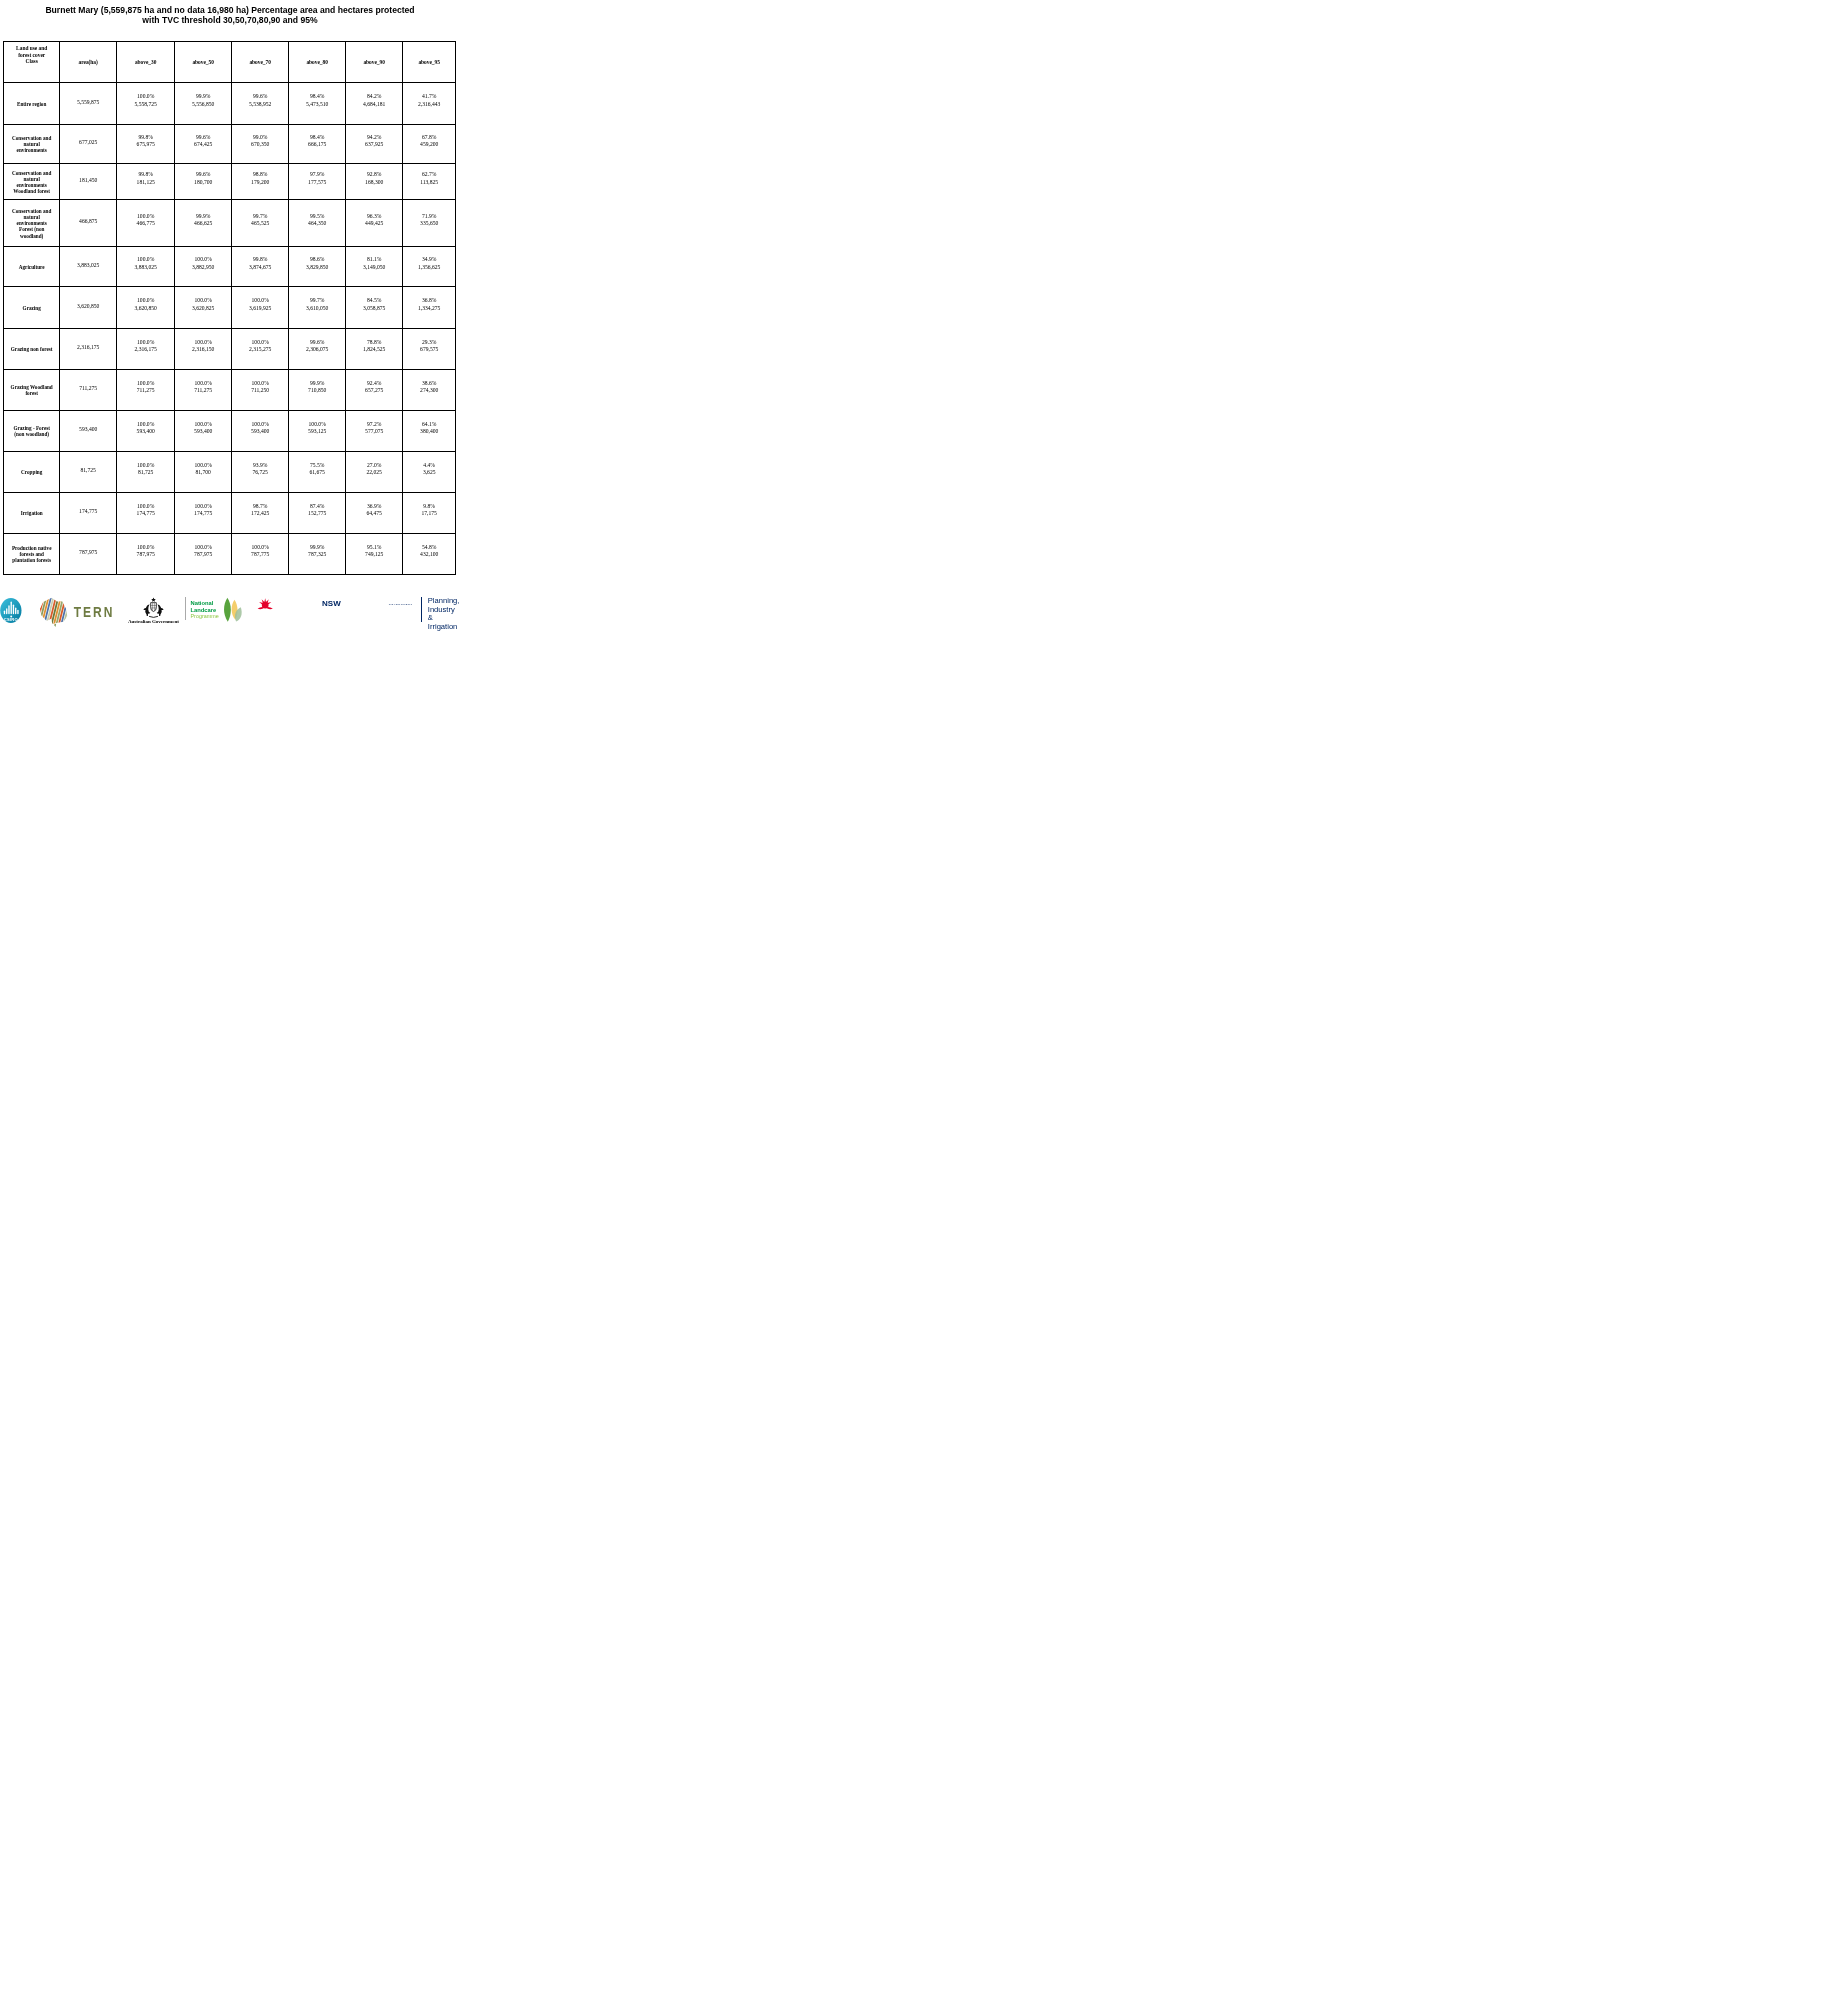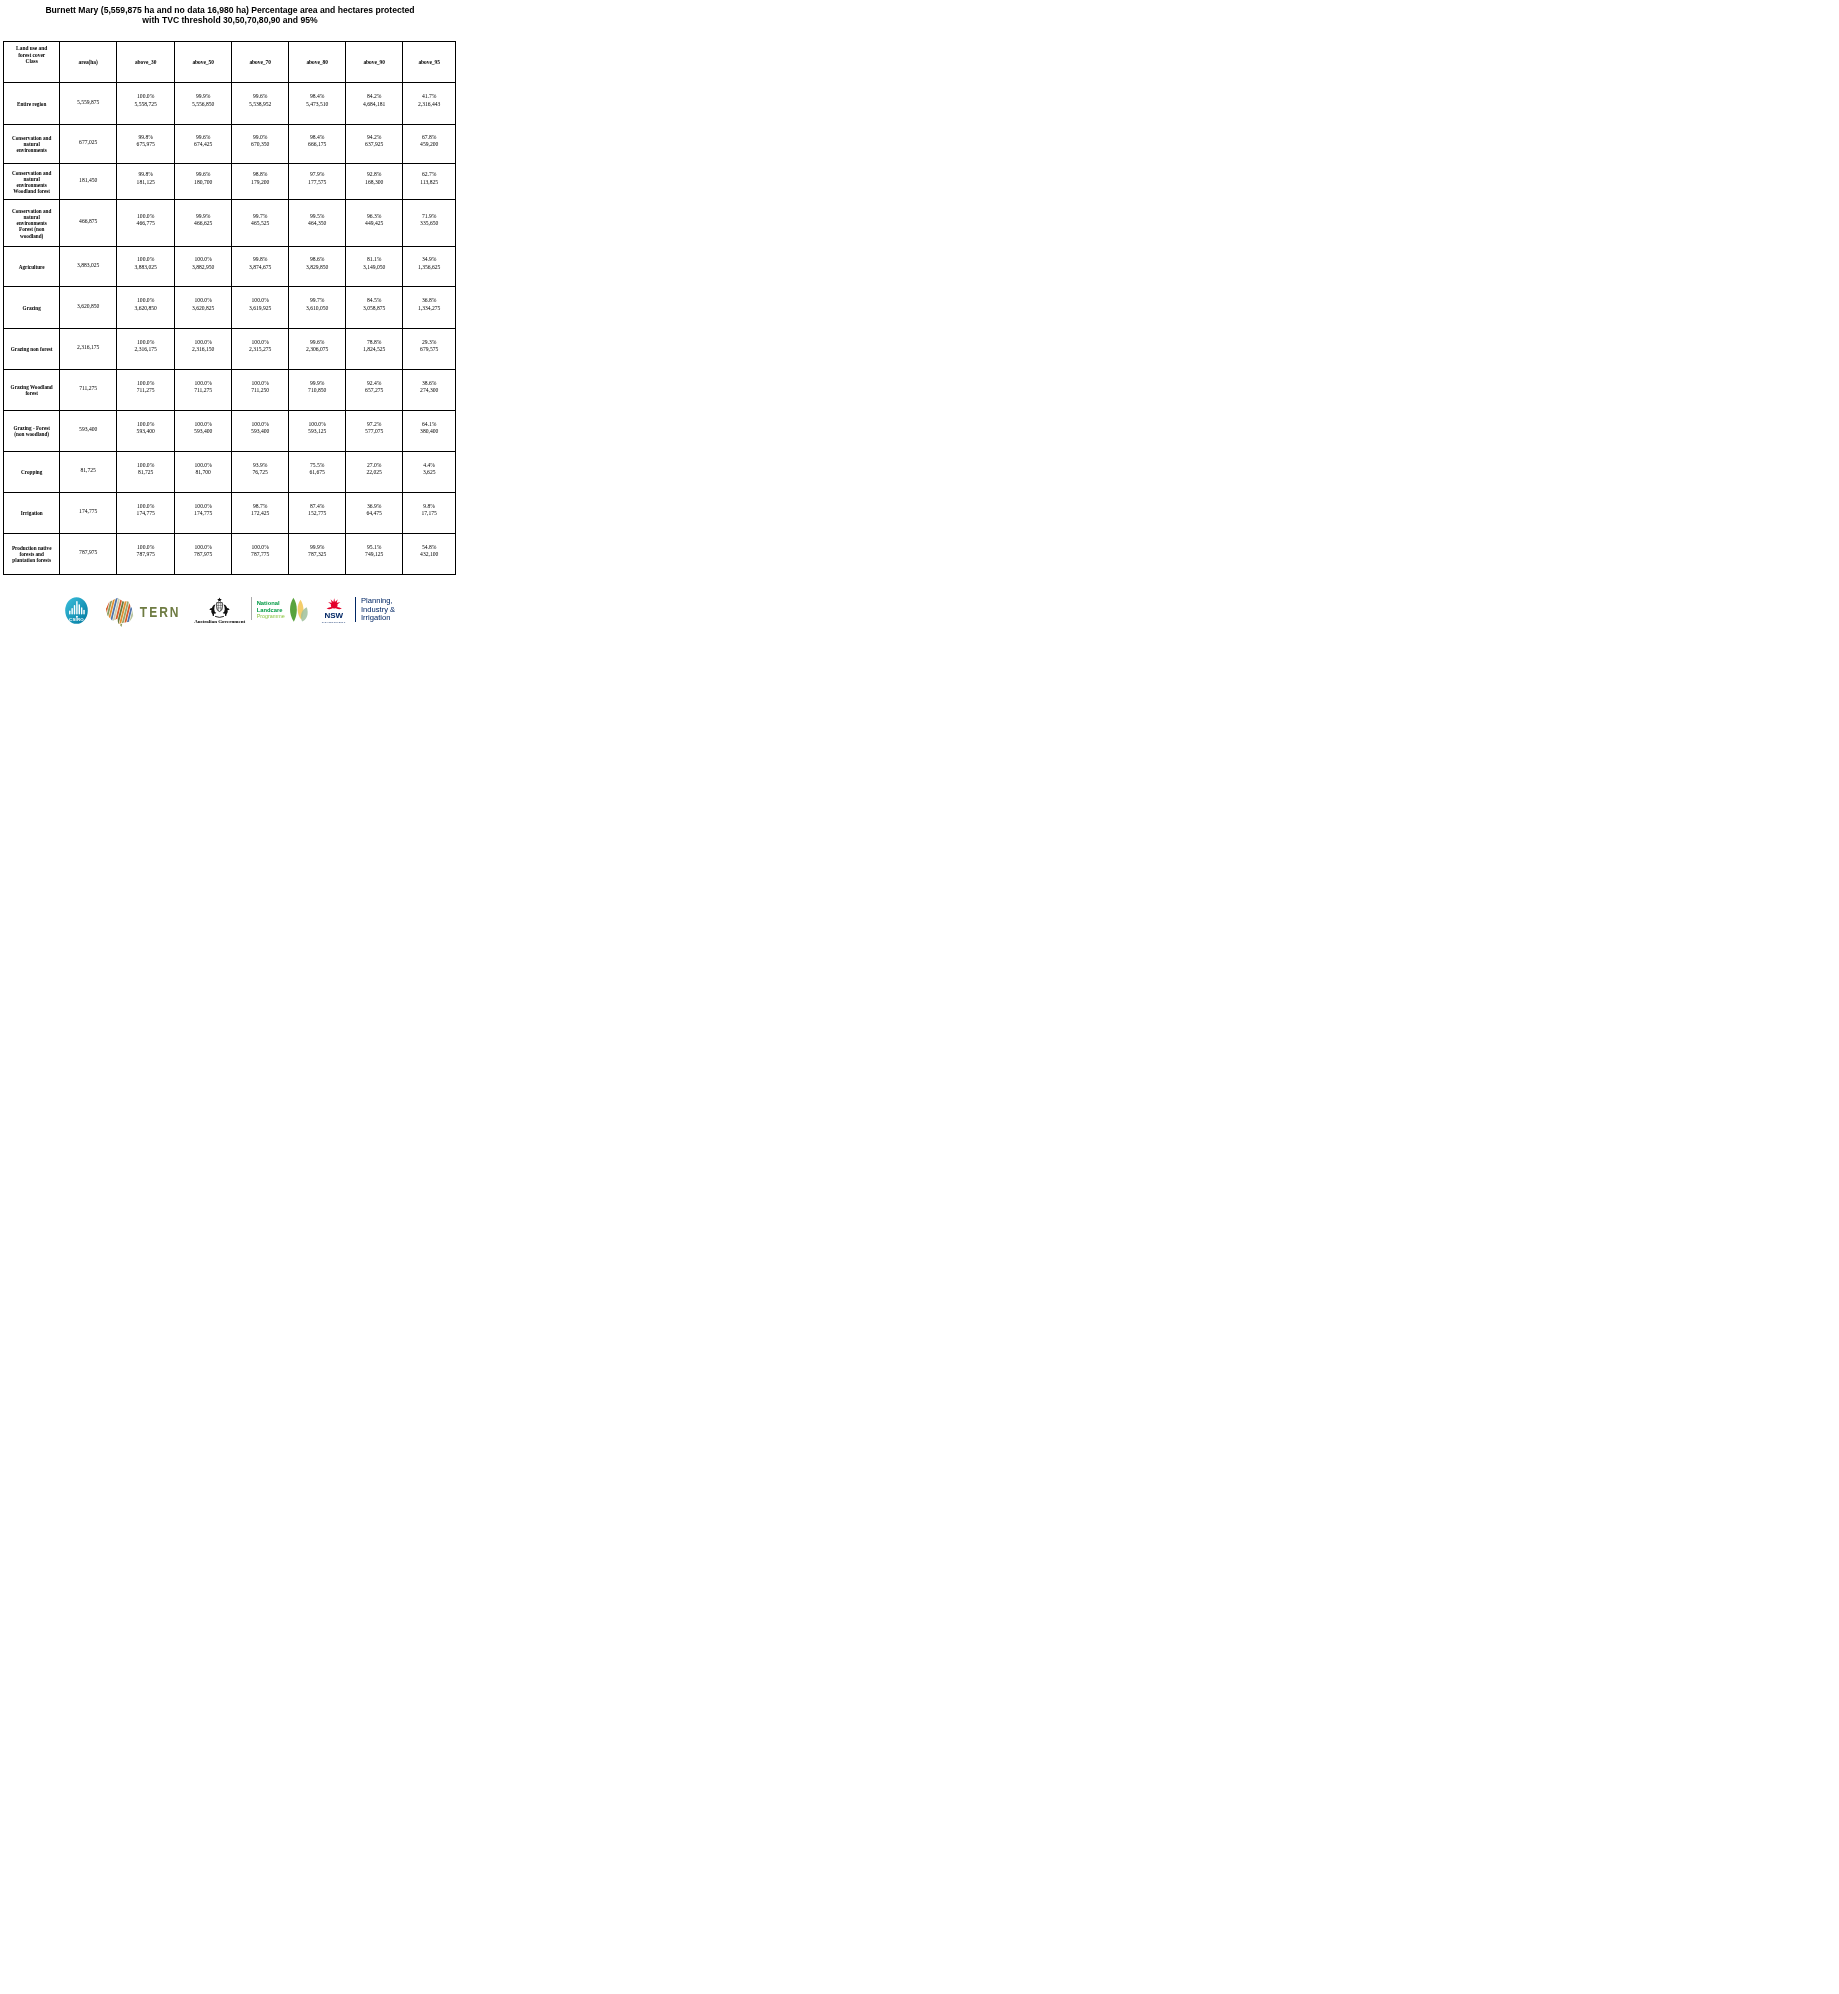--- a/index.html
+++ b/index.html
@@ -41,21 +41,21 @@
   .tern-text{margin-left:4px;color:#6e7b42;font-size:12px;font-weight:bold;
              letter-spacing:2px;transform:scale(1.0,1.25);}
   .augov{display:flex;flex-direction:column;align-items:center;margin-left:13.6px;}
   .augov-label{font-family:"Liberation Serif","DejaVu Serif",serif;font-weight:bold;
                font-size:5px;white-space:nowrap;margin-top:0.8px;}
   .vdiv-grey{width:0.4px;height:23px;background:#aaa;margin-left:5.6px;}
   .landcare{display:flex;align-items:center;margin-left:5.6px;}
   .lc-text{text-align:left;line-height:1.05;}
   .lc-main{color:#009a44;font-weight:bold;font-size:5.8px;}
   .lc-sub{color:#8bc53f;font-size:5.4px;margin-top:1.2px;}
-  .nsw{display:flex;flex-direction:column;align-items:center;margin-left:10.4px;}
+  .nsw{display:flex;flex-direction:row;align-items:center;margin-left:10.4px;gap:48px;}
   .nsw-name{color:#002664;font-weight:bold;font-size:8px;line-height:1;margin-top:0.4px;}
   .nsw-sub{color:#002664;font-size:2.5px;letter-spacing:0.6px;margin-top:0.8px;}
   .vdiv-navy{width:0.8px;height:25px;background:#002664;margin-left:8.8px;}
   .planning{margin-left:5.6px;text-align:left;color:#002664;font-weight:normal;
             font-size:7.6px;line-height:1.13;}
 </style>
 </head>
 <body>
 
 <div class="doc">

